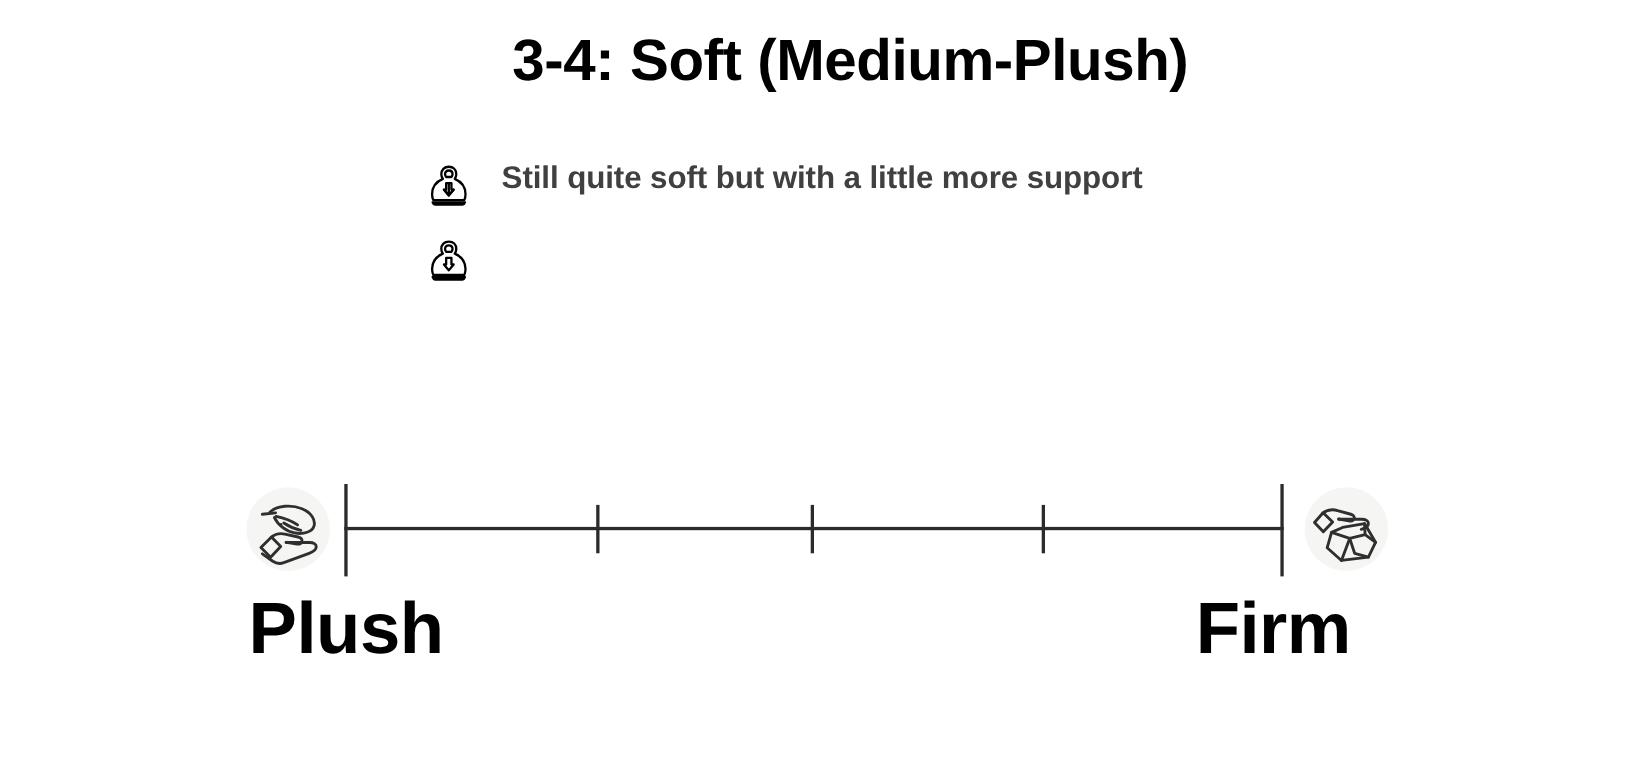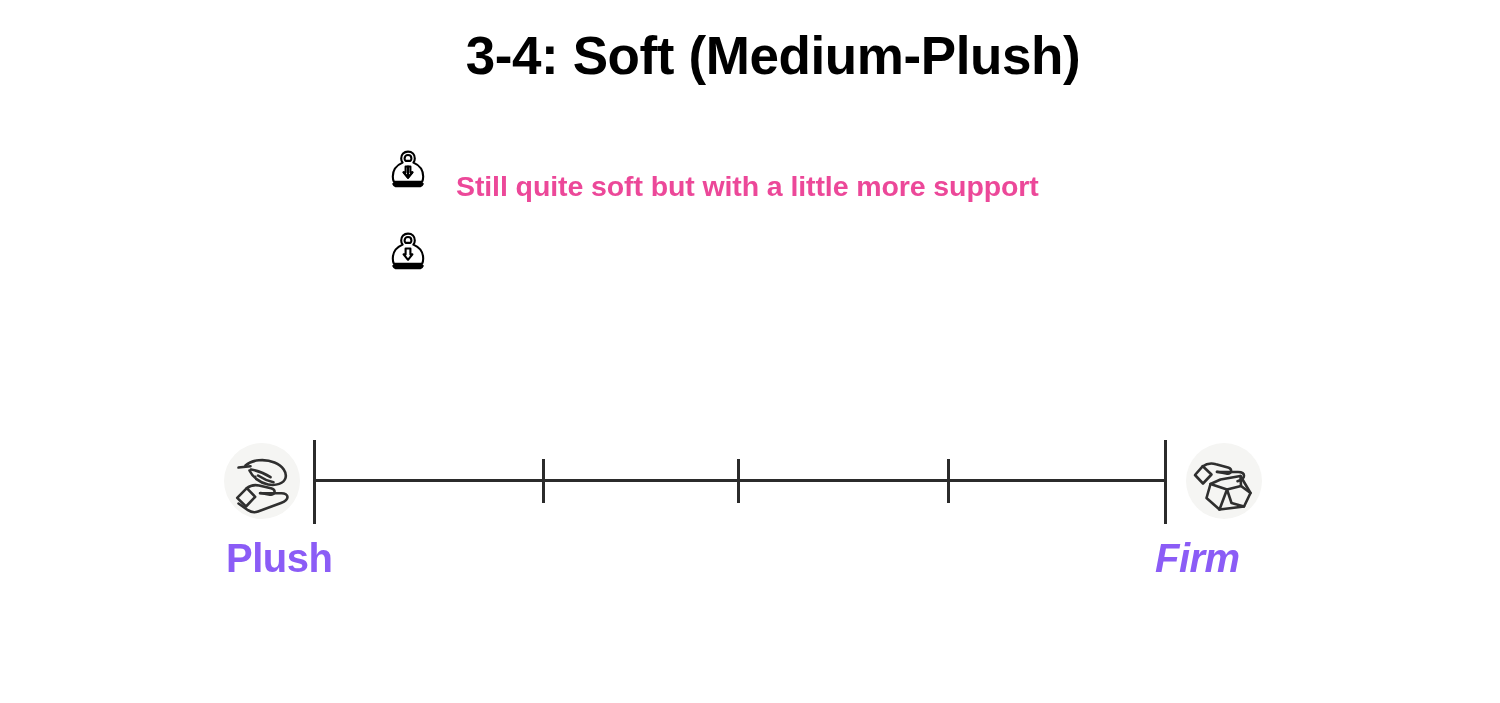--- a/index.html
+++ b/index.html
@@ -52,23 +52,22 @@
     margin-right: 28px;
     margin-top: 2px;
   }
   .bullet-icon svg { display: block; width: 40px; height: 42px; }
 
   .bullet-text {
     font-size: 28.5px;
     font-weight: 700;
     line-height: 1.19;
     letter-spacing: -0.1px;
-    color: #ec4899;
+    color: #404040;
     max-width: 640px;
-    margin-top: 24px;
   }
 
   
   .bullet.b1 { margin-bottom: 24px; }
   .bullet.b2 { margin-bottom: 27px; }
 
   .scale-icon {
     position: absolute;
     width: 76px;
     height: 76px;
@@ -98,30 +97,30 @@
 
   .scale-labels {
     position: absolute;
     left: 0;
     top: 538px;
     width: 1500px;
     height: 64px;
   }
   .scale-label {
     position: absolute;
-    font-size: 40px;
+    font-size: 66px;
     font-weight: 700;
     letter-spacing: -0.5px;
     line-height: 1;
-    color: #8b5cf6;
+    color: #000000;
     white-space: nowrap;
   }
   .lbl-plush  { left: 226px; }
   .lbl-medium { left: 645px; }
-  .lbl-firm   { left: 1155px; font-style: italic; }
+  .lbl-firm   { left: 1087px; }
 </style>
 </head>
 <body>
 
 <div class="title">3-4: Soft (Medium-Plush)</div>
 
 <div class="bullets">
 
   <div class="bullet b1">
     <span class="bullet-icon">

